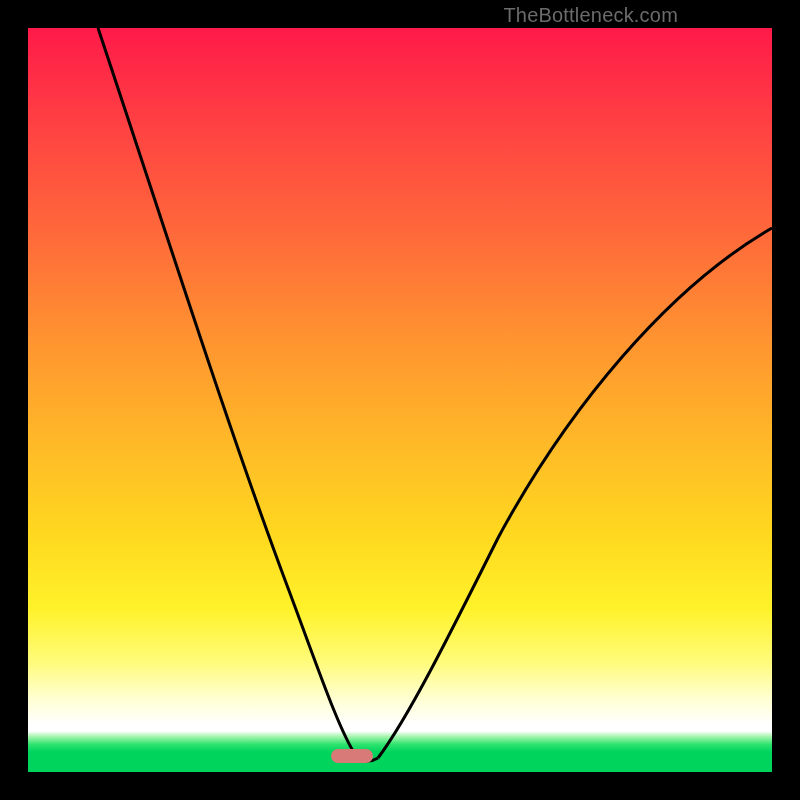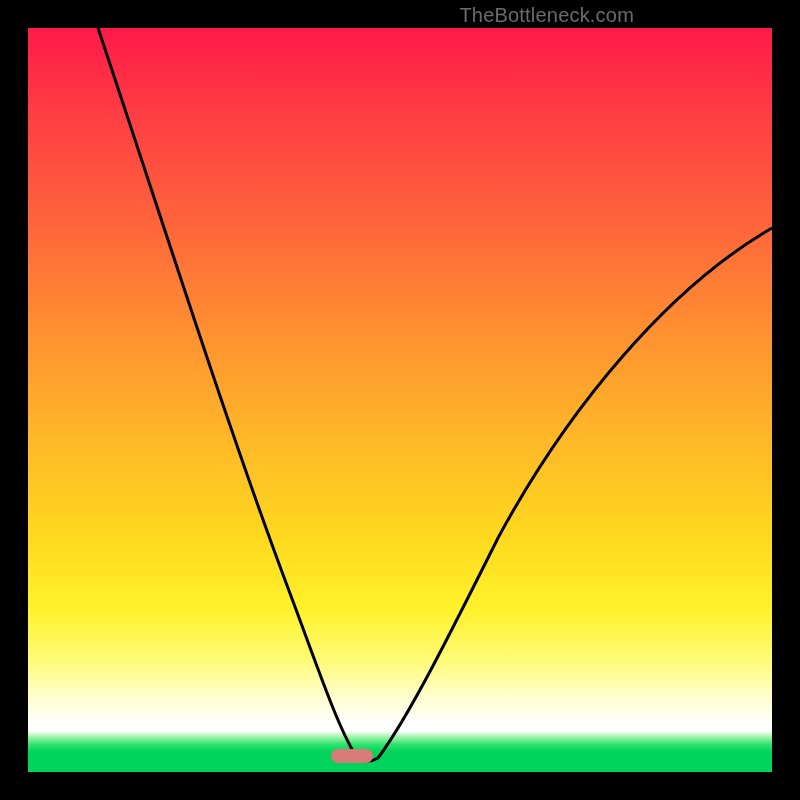--- a/index.html
+++ b/index.html
@@ -11,20 +11,21 @@
     overflow: hidden;
     font-family: Arial, Helvetica, sans-serif;
   }
   .frame {
     position: absolute;
     top: 0;
     left: 0;
     width: 644px;
     height: 800px;
     background: #000;
+    padding-left: 44px;
   }
   .plot {
     position: absolute;
     top: 28px;
     left: 28px;
     width: 744px;
     height: 744px;
     
     background: linear-gradient(
       to bottom,

